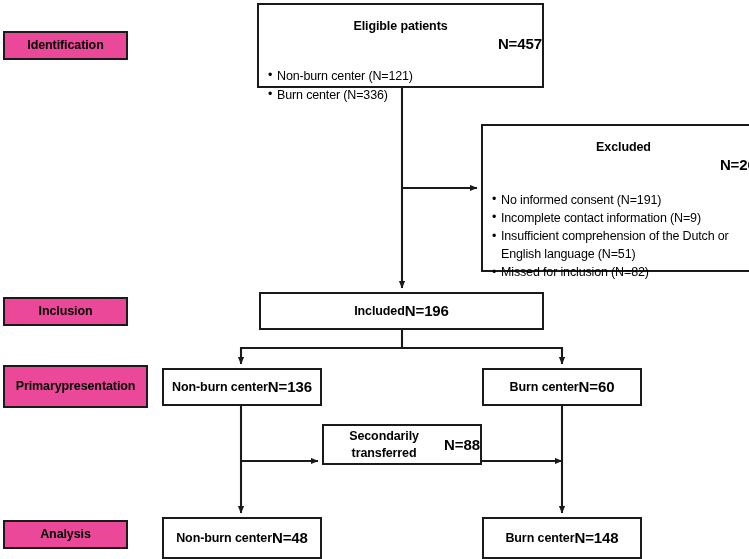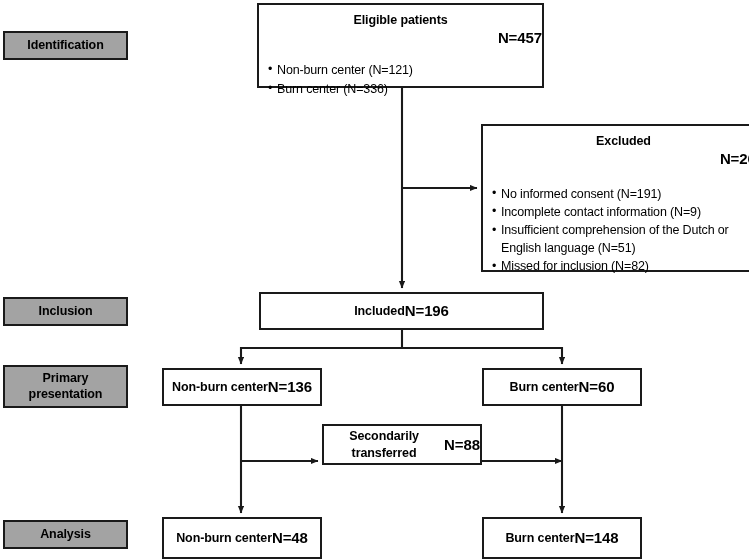--- a/index.html
+++ b/index.html
@@ -22,21 +22,21 @@
   svg.chart-layer {
     position: absolute;
     top: 0;
     left: 0;
     width: 749px;
     height: 559px;
   }
   .stage-label-box {
     position: absolute;
     box-sizing: border-box;
-    background: #a3a3a3;
+    background: #ec4899;
     border: 2px solid #1a1a1a;
     display: flex;
     align-items: center;
     justify-content: center;
     text-align: center;
     font-weight: bold;
     font-size: 12.5px;
     line-height: 1.25;
     color: #000000;
     letter-spacing: -0.1px;
@@ -63,21 +63,21 @@
     letter-spacing: -0.1px;
   }
   .node-center {
     display: flex;
     flex-direction: row;
     align-items: center;
     justify-content: center;
     height: 100%;
   }
   .node-top {
-    padding-top: 7px;
+    padding-top: 13px;
   }
   .bullet-list {
     list-style: none;
     margin: 0;
     padding: 0 0 0 9px;
     font-size: 12.5px;
     font-weight: normal;
     line-height: 1.42;
     letter-spacing: -0.15px;
   }
@@ -129,21 +129,21 @@
   </svg>
 
   <div class="stage-label-box" style="left:3px; top:31px; width:125px; height:29px;">
     <span>Identification</span>
   </div>
 
   <div class="stage-label-box" style="left:3px; top:297px; width:125px; height:29px;">
     <span>Inclusion</span>
   </div>
 
-  <div class="stage-label-box" style="left:3px; top:365px; width:125px; height:43px; flex-direction:column;">
+  <div class="stage-label-box" style="left:3px; top:365px; width:145px; height:43px; flex-direction:row;">
     <span>Primary</span>
     <span>presentation</span>
   </div>
 
   <div class="stage-label-box" style="left:3px; top:520px; width:125px; height:29px;">
     <span>Analysis</span>
   </div>
 
   <div class="node-box" style="left:257px; top:3px; width:287px; height:85px;">
     <div class="node-top">

